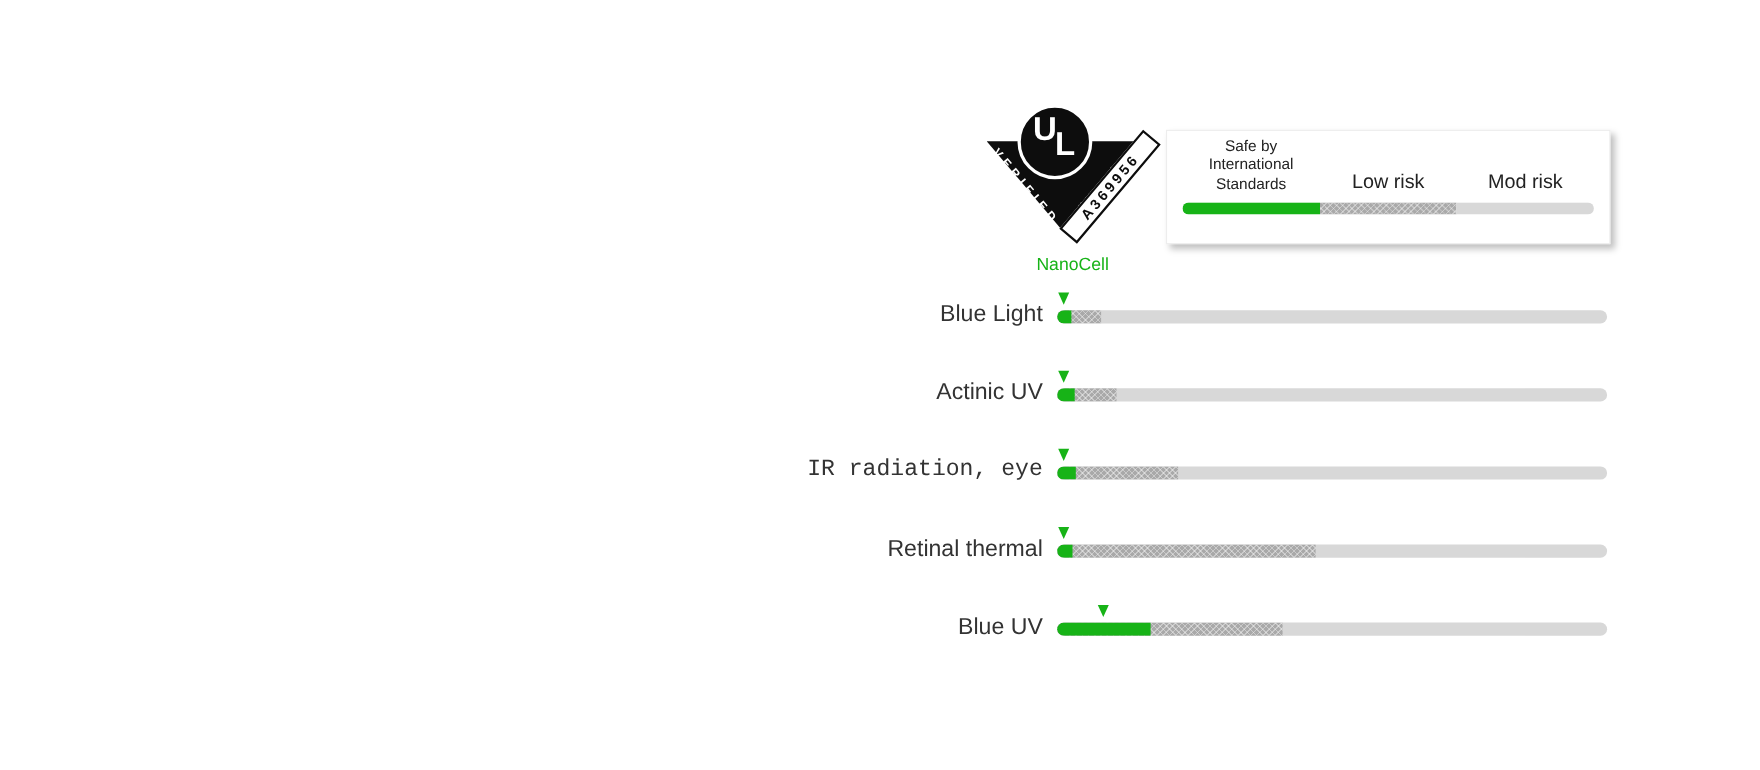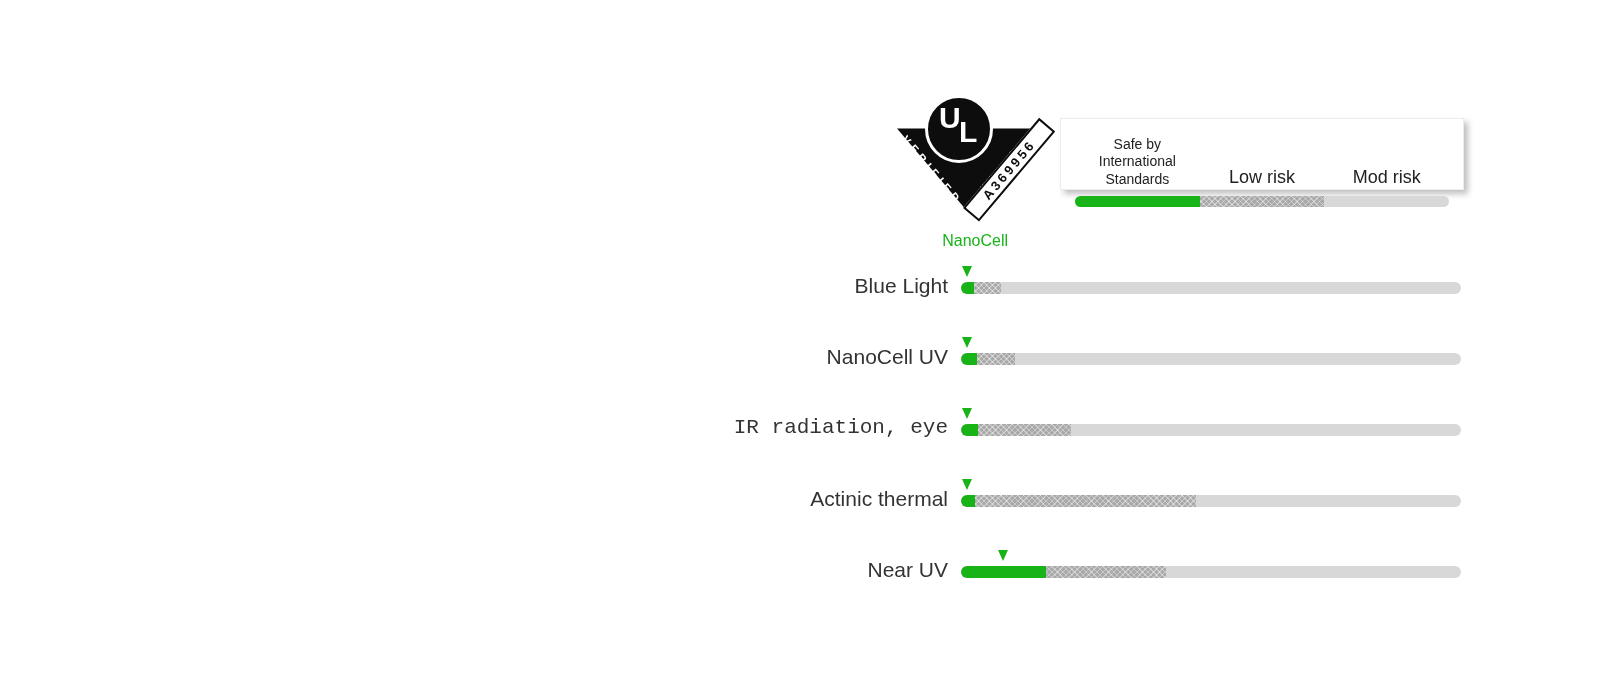--- a/index.html
+++ b/index.html
@@ -18,23 +18,23 @@
   .badge-verified{position:absolute;left:12px;top:40px;color:#fff;font-size:11px;font-weight:600;
     letter-spacing:4.5px;transform:rotate(49.9deg);transform-origin:0 0;white-space:nowrap;}
   .badge-site{position:absolute;left:74px;top:103px;color:#fff;font-size:8px;
     transform:rotate(-49.8deg);transform-origin:0 0;white-space:nowrap;letter-spacing:0.5px;}
   .badge-code{position:absolute;left:66px;top:115px;width:114px;height:17px;background:#fff;
     border:2px solid #0d0d0d;transform:rotate(-49.8deg);transform-origin:0 0;
     color:#0d0d0d;font-size:13px;font-weight:bold;letter-spacing:3px;text-align:center;
     line-height:17px;white-space:nowrap;}
 
   
-  .legend-card{position:absolute;left:1060px;top:118px;width:404px;height:72px;background:#fff;
+  .legend-card{position:absolute;left:1060px;top:118px;width:404px;height:104px;background:#fff;
     border:1px solid #ededed;box-shadow:4px 4px 6px rgba(0,0,0,0.25);box-sizing:border-box;
-    padding:22px 14px 0 14px;}
+    padding:10px 14px 0 14px;}
   .legend-labels{display:flex;align-items:flex-end;height:47px;}
   .legend-label{flex:1;text-align:center;color:#222;font-size:18px;line-height:1.25;}
   .legend-label.small{font-size:14px;}
   .legend-bar{margin-top:8px;height:11px;border-radius:6px;overflow:hidden;display:flex;}
   .legend-seg{flex:1;height:100%;}
   .seg-green-fill{background:var(--green);}
   .seg-light-fill{background:var(--light);}
   .seg-hatch-fill{background-color:var(--hatch);
     background-image:repeating-linear-gradient(45deg,rgba(255,255,255,0.38) 0 1px,rgba(0,0,0,0) 1px 4px),
                      repeating-linear-gradient(135deg,rgba(255,255,255,0.38) 0 1px,rgba(0,0,0,0) 1px 4px);}
@@ -92,47 +92,47 @@
   <div class="row" style="top: 252px;">
     <div class="row-label">Blue Light</div>
     <div class="marker" style="left: calc(322px);"></div>
     <div class="bar">
       <div class="seg seg-hatch" style="width: 8%;"></div>
       <div class="seg seg-green" style="width: 2.6%;"></div>
     </div>
   </div>
 
   <div class="row" style="top: 323px;">
-    <div class="row-label">NanoCell UV</div>
+    <div class="row-label">Actinic UV</div>
     <div class="marker" style="left: calc(322px);"></div>
     <div class="bar">
       <div class="seg seg-hatch" style="width: 10.8%;"></div>
       <div class="seg seg-green" style="width: 3.2%;"></div>
     </div>
   </div>
 
   <div class="row" style="top: 394px; font-family: Liberation Mono, monospace;">
     <div class="row-label">IR radiation, eye</div>
     <div class="marker" style="left: calc(322px);"></div>
     <div class="bar">
       <div class="seg seg-hatch" style="width: 22%;"></div>
       <div class="seg seg-green" style="width: 3.4%;"></div>
     </div>
   </div>
 
   <div class="row" style="top: 465px;">
-    <div class="row-label">Actinic thermal</div>
+    <div class="row-label">Retinal thermal</div>
     <div class="marker" style="left: calc(322px);"></div>
     <div class="bar">
       <div class="seg seg-hatch" style="width: 47%;"></div>
       <div class="seg seg-green" style="width: 2.8%;"></div>
     </div>
   </div>
 
   <div class="row" style="top: 536px;">
-    <div class="row-label">Near UV</div>
+    <div class="row-label">Blue UV</div>
     <div class="marker" style="left: calc(358px);"></div>
     <div class="bar">
       <div class="seg seg-hatch" style="width: 41%;"></div>
       <div class="seg seg-green" style="width: 17%;"></div>
     </div>
   </div>
 </div>
 
 </body></html>

